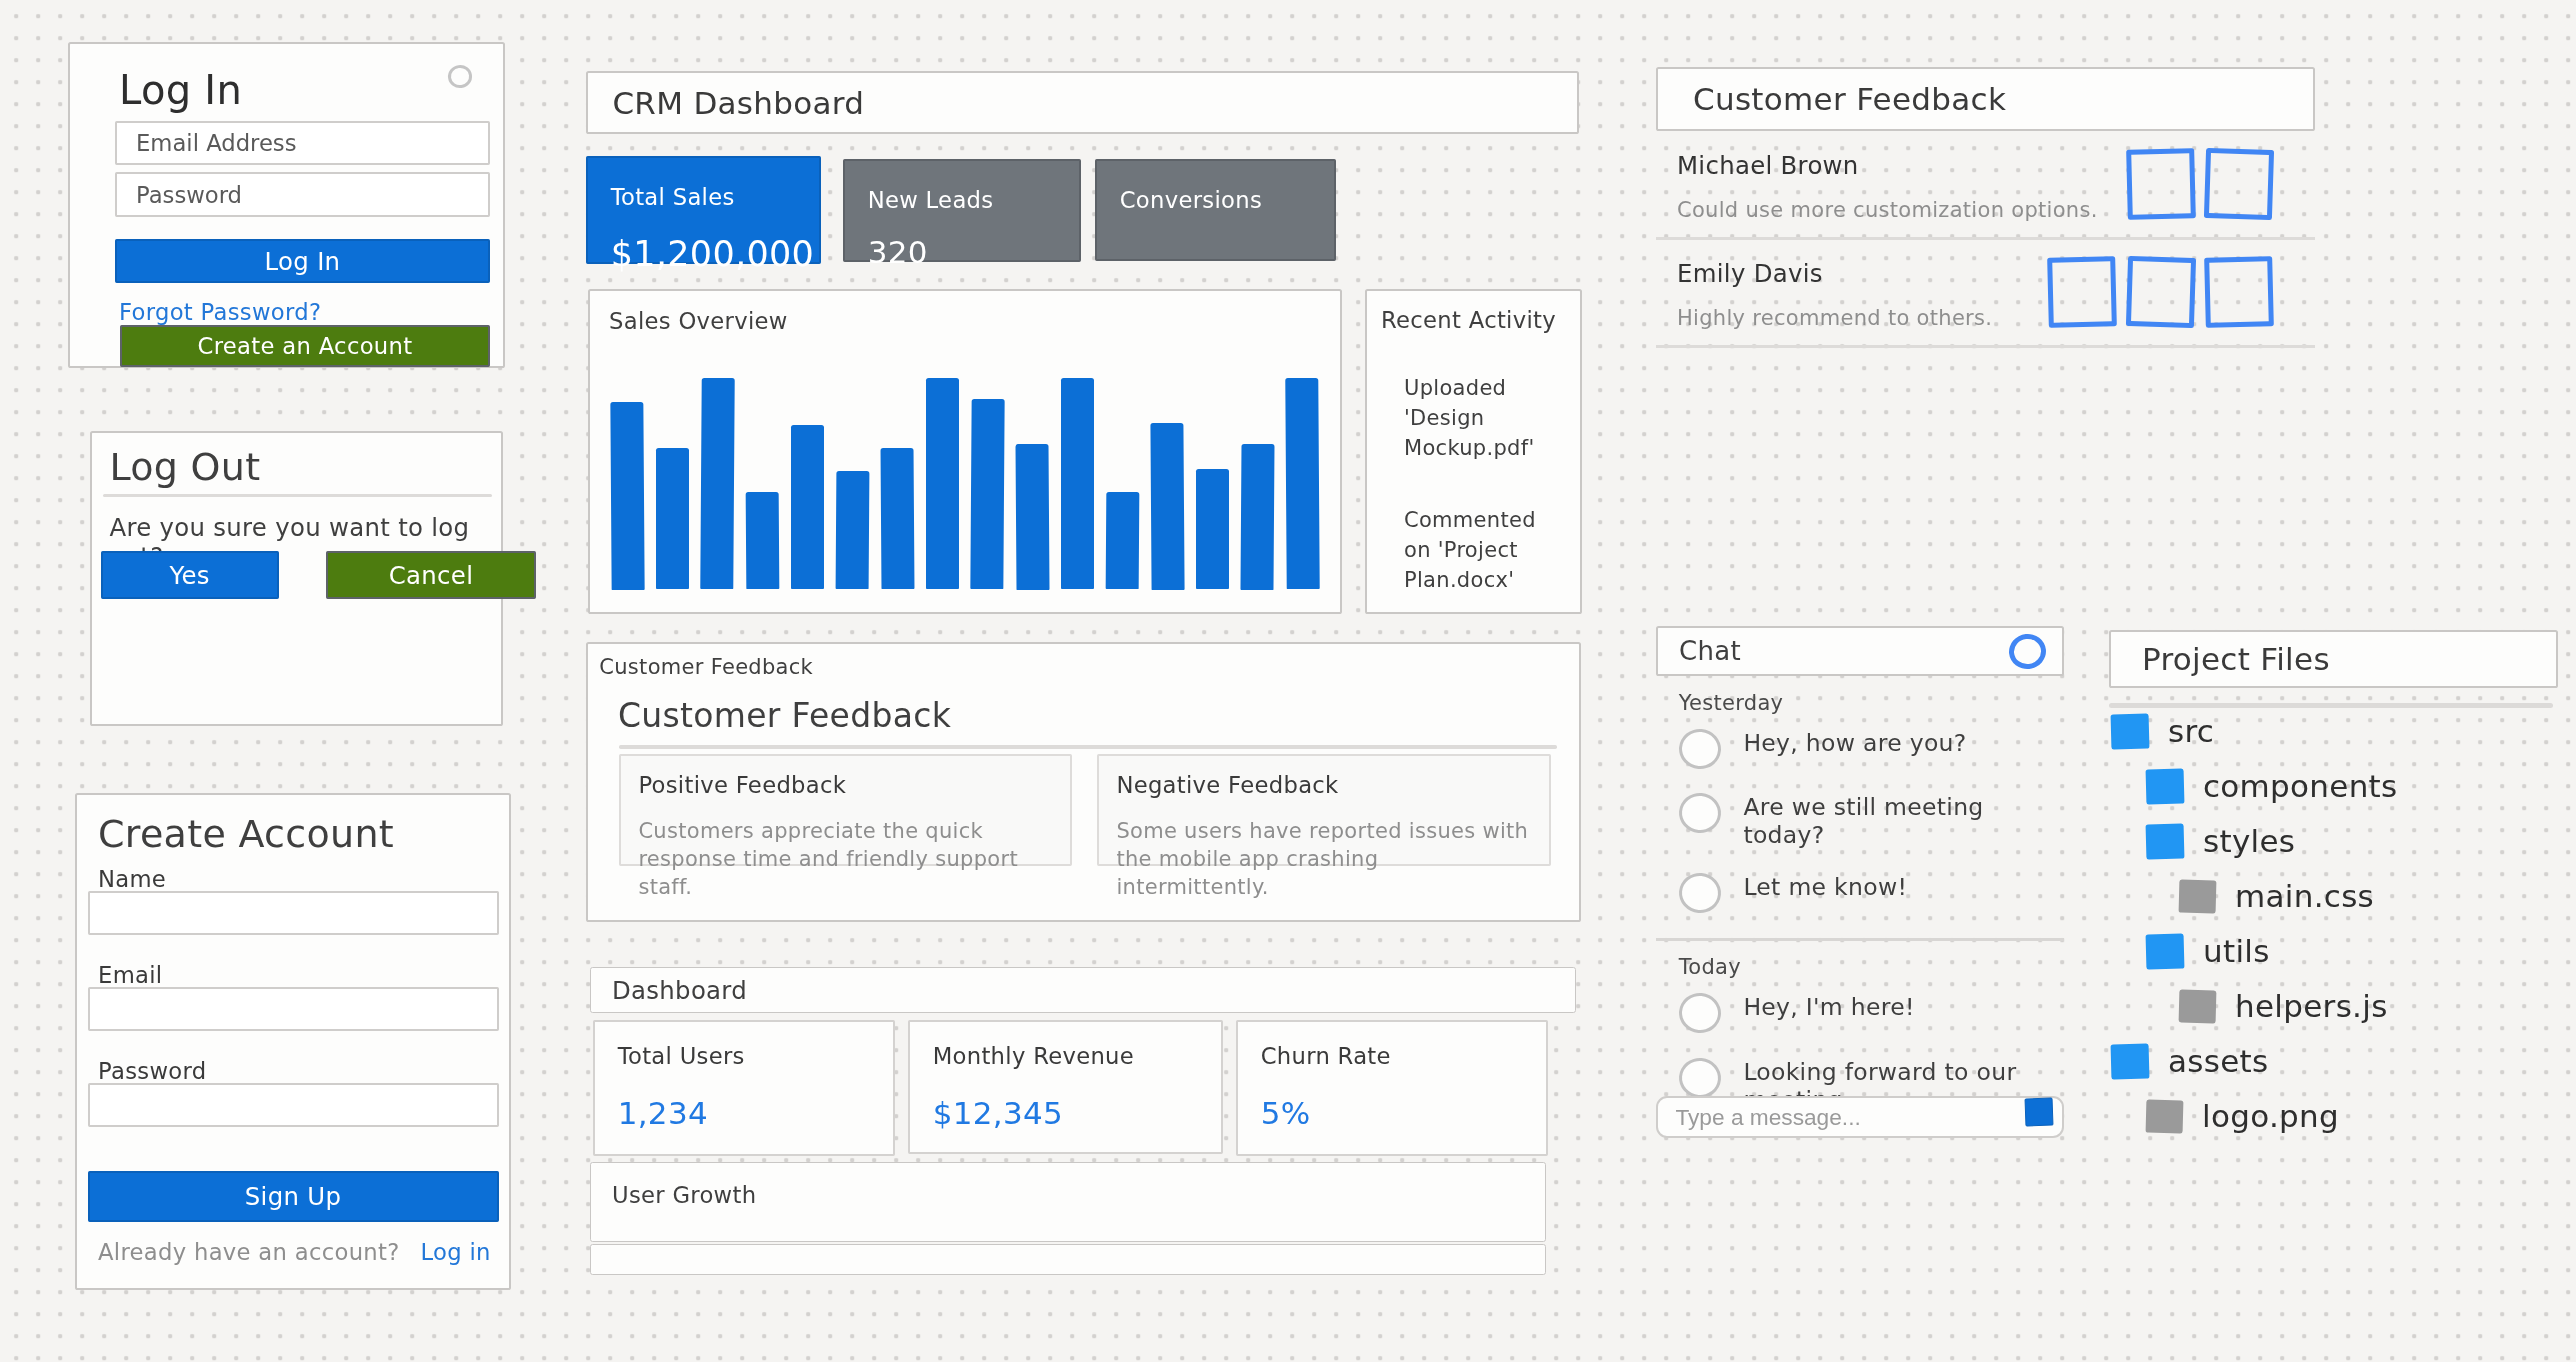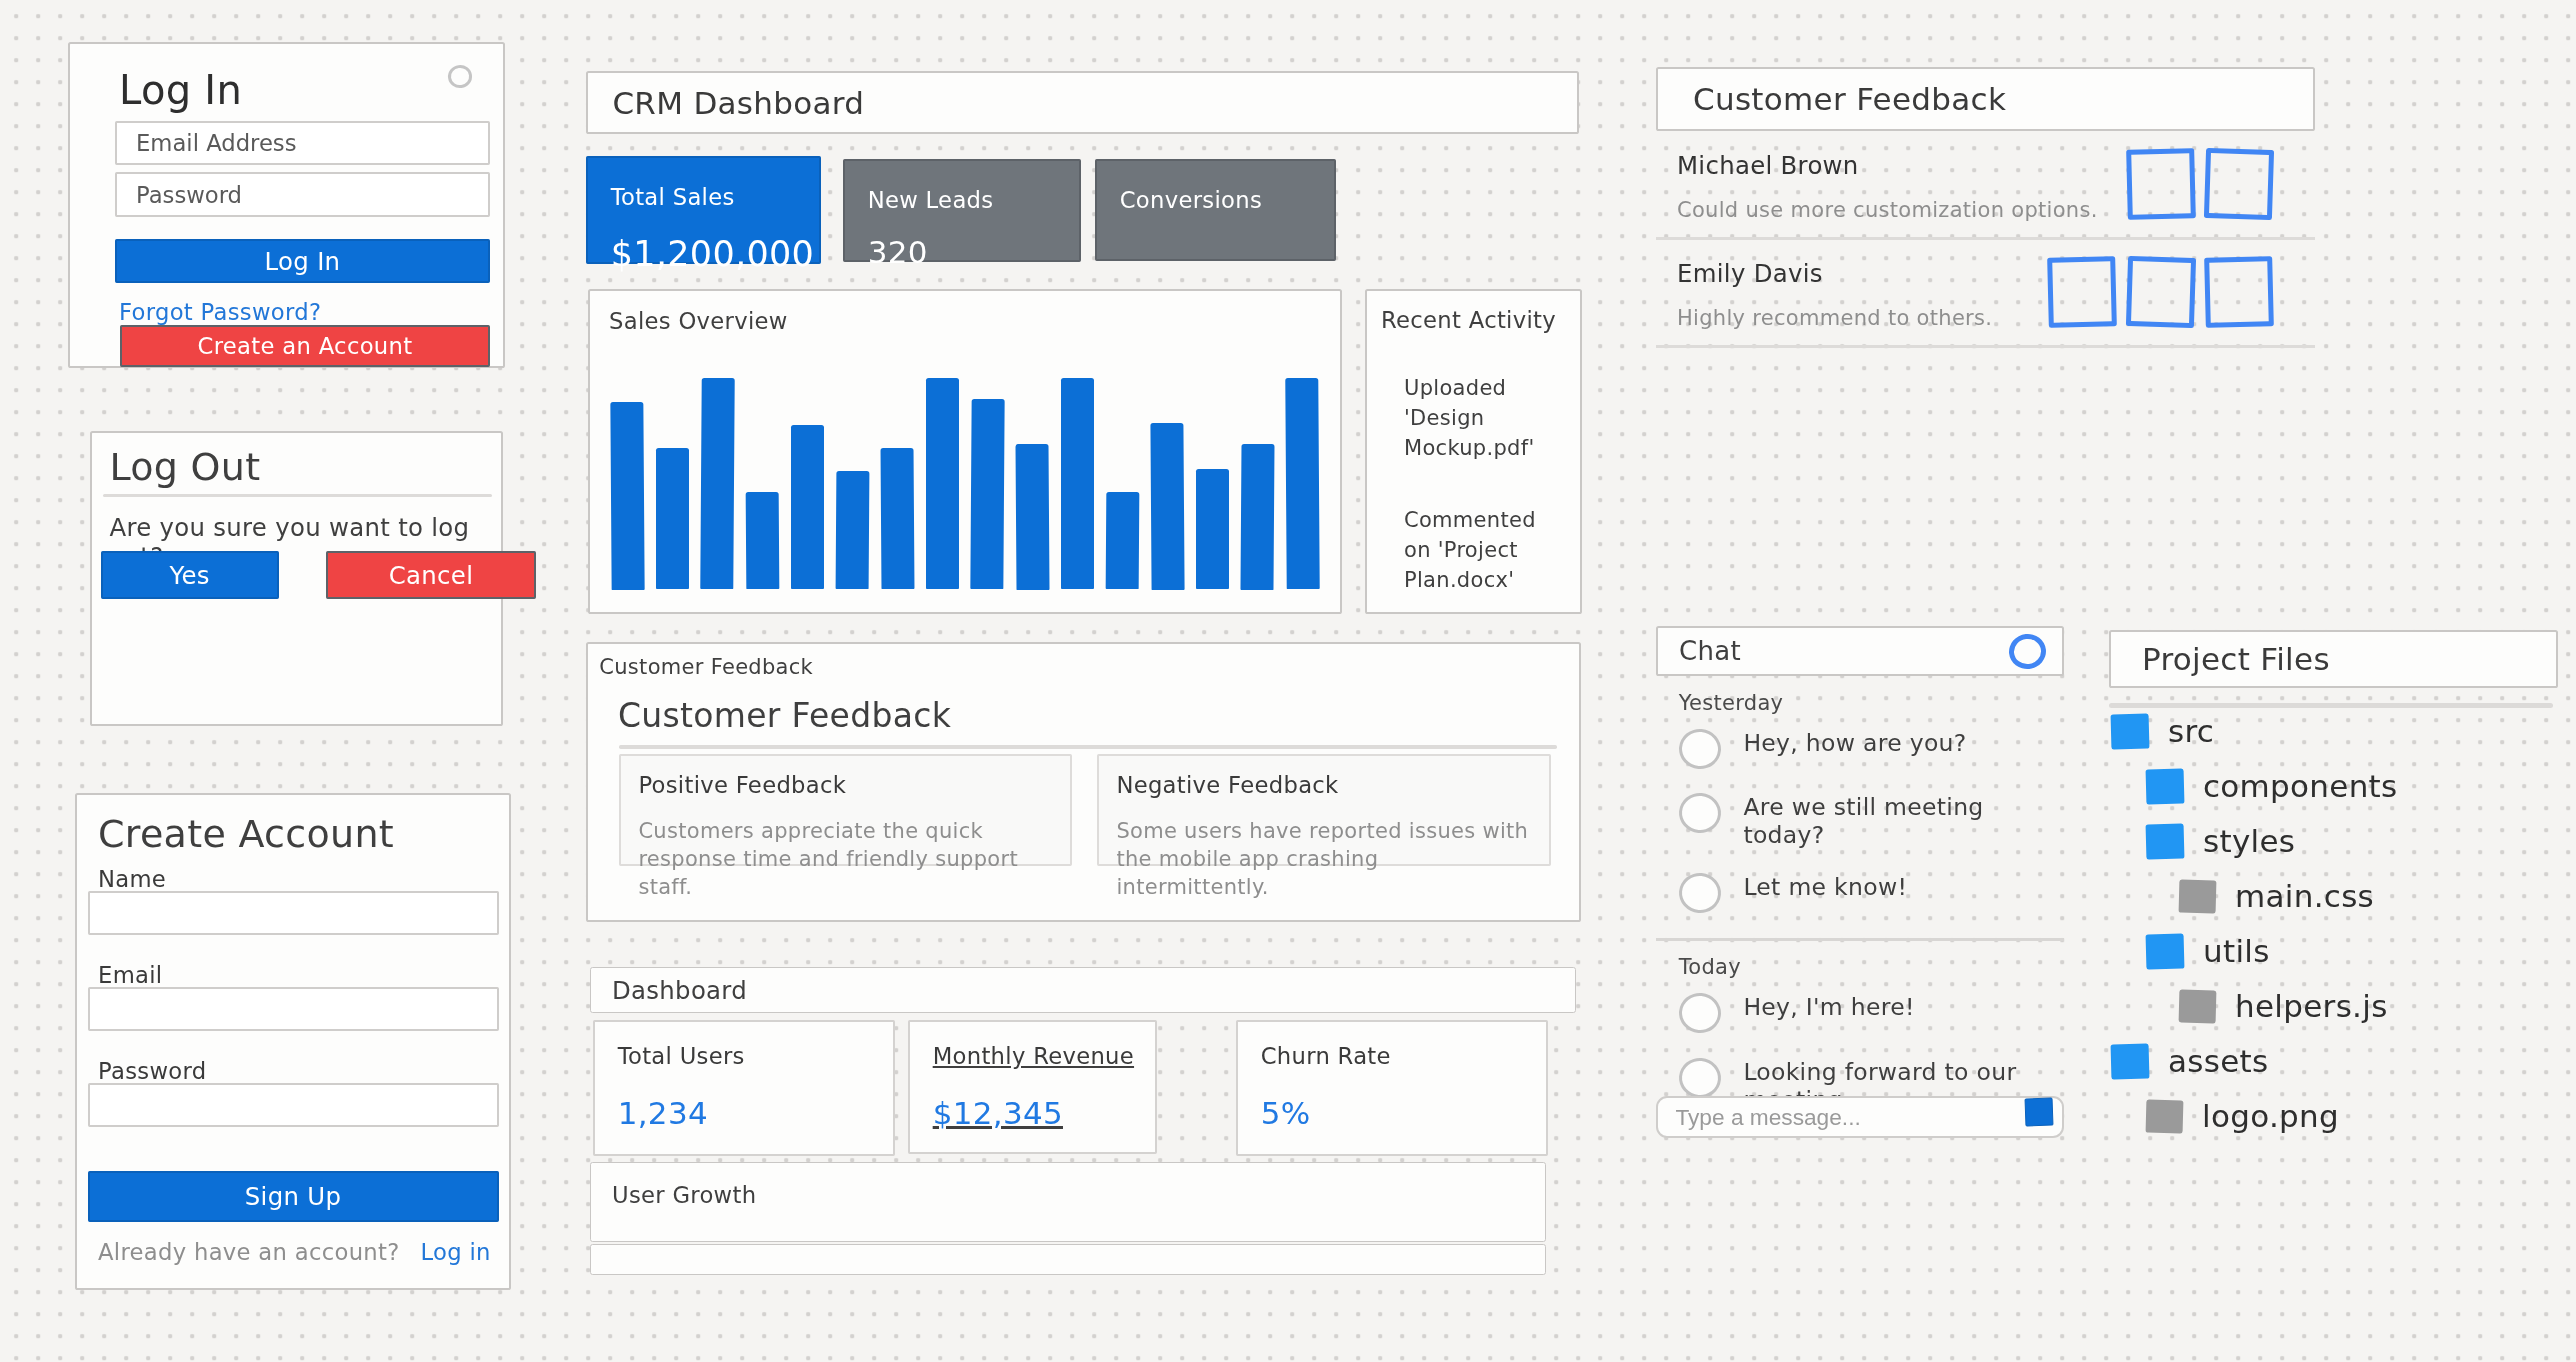--- a/index.html
+++ b/index.html
@@ -41,21 +41,21 @@
     outline:none;
   }
   .input::placeholder { color:#5a5a5a; opacity:1; }
   .btn {
     display:flex; align-items:center; justify-content:center;
     font-size:24.4px; color:#ffffff;
     border-radius:1.7px; cursor:pointer;
     border:2.6px solid transparent;
   }
   .btn-blue { background:#0c6fd6; border-color:#0a61bb; }
-  .btn-gray { background:#ef4444; border-color:#5d6268; }
+  .btn-gray { background:#4d7c0f; border-color:#5d6268; }
   .link { color:#2277d8; cursor:pointer; }
   .divider { background:#dddbd9; height:3.5px; border-radius:1.7px; }
   .circle-sketch {
     border-radius:50%;
     border:3.5px solid #c5c5c5;
     background:transparent;
   }
 
   
   #login-panel { left:68px; top:42px; width:437px; height:326px; }
@@ -116,21 +116,21 @@
   #feedback-divider { position:absolute; left:31px; top:101px; width:938px; height:4.4px; }
   .fb-box { position:absolute; top:110px; height:112px; background:#f9f9f8; border:2.6px solid #dedcda; border-radius:1.7px; padding:15.7px 17.4px; }
   #fb-positive { left:31px; width:453px; }
   #fb-negative { left:509px; width:454px; }
   .fb-box-title { font-size:22.7px; color:#3a3a3a; }
   .fb-box-text { font-size:21px; line-height:28px; color:#8e8e8e; margin-top:19px; }
 
   #dash-header { left:590px; top:967px; width:986px; height:46px; display:flex; align-items:center; padding-left:21px; border-width:1.7px; }
   .stat-card { position:absolute; background:#fdfdfc; border:2.6px solid #d4d2d0; border-radius:1.7px; padding:21px 0 0 22.7px; }
   #stat-users { left:593px; top:1020px; width:302px; height:136px; }
-  #stat-revenue { left:908px; top:1020px; width:249px; height:134px;text-decoration:underline; }
+  #stat-revenue { left:908px; top:1020px; width:315px; height:134px; }
   #stat-churn { left:1236px; top:1020px; width:312px; height:136px; }
   .stat-label { font-size:22.7px; color:#3a3a3a; }
   .stat-value { font-size:31px; color:#2079e2; margin-top:26px; }
   #growth-panel { left:590px; top:1162px; width:956px; height:80px; border-width:1.7px; }
   #growth-title { position:absolute; left:21px; top:19px; font-size:22.7px; }
   #growth-strip { left:590px; top:1244px; width:956px; height:31px; border-width:1.7px; }
 
   
   #reviews-header { left:1656px; top:67px; width:659px; height:64px; display:flex; align-items:center; padding-left:35px; }
   #reviews-list { position:absolute; left:1656px; top:132px; width:659px; }

